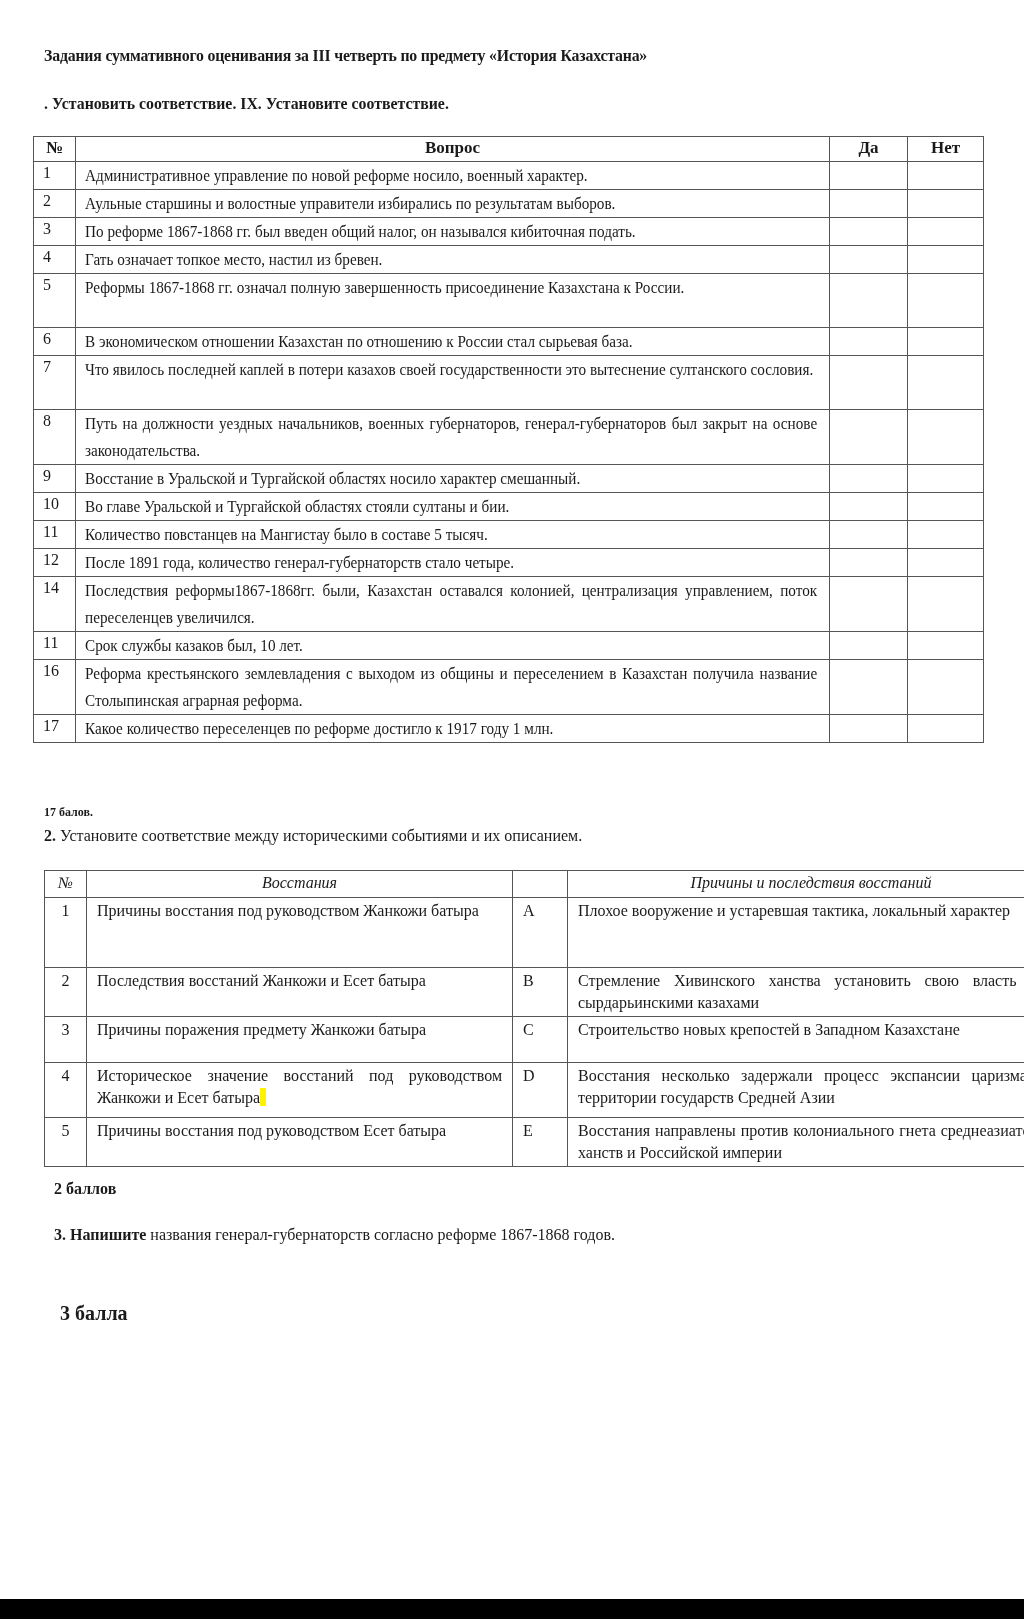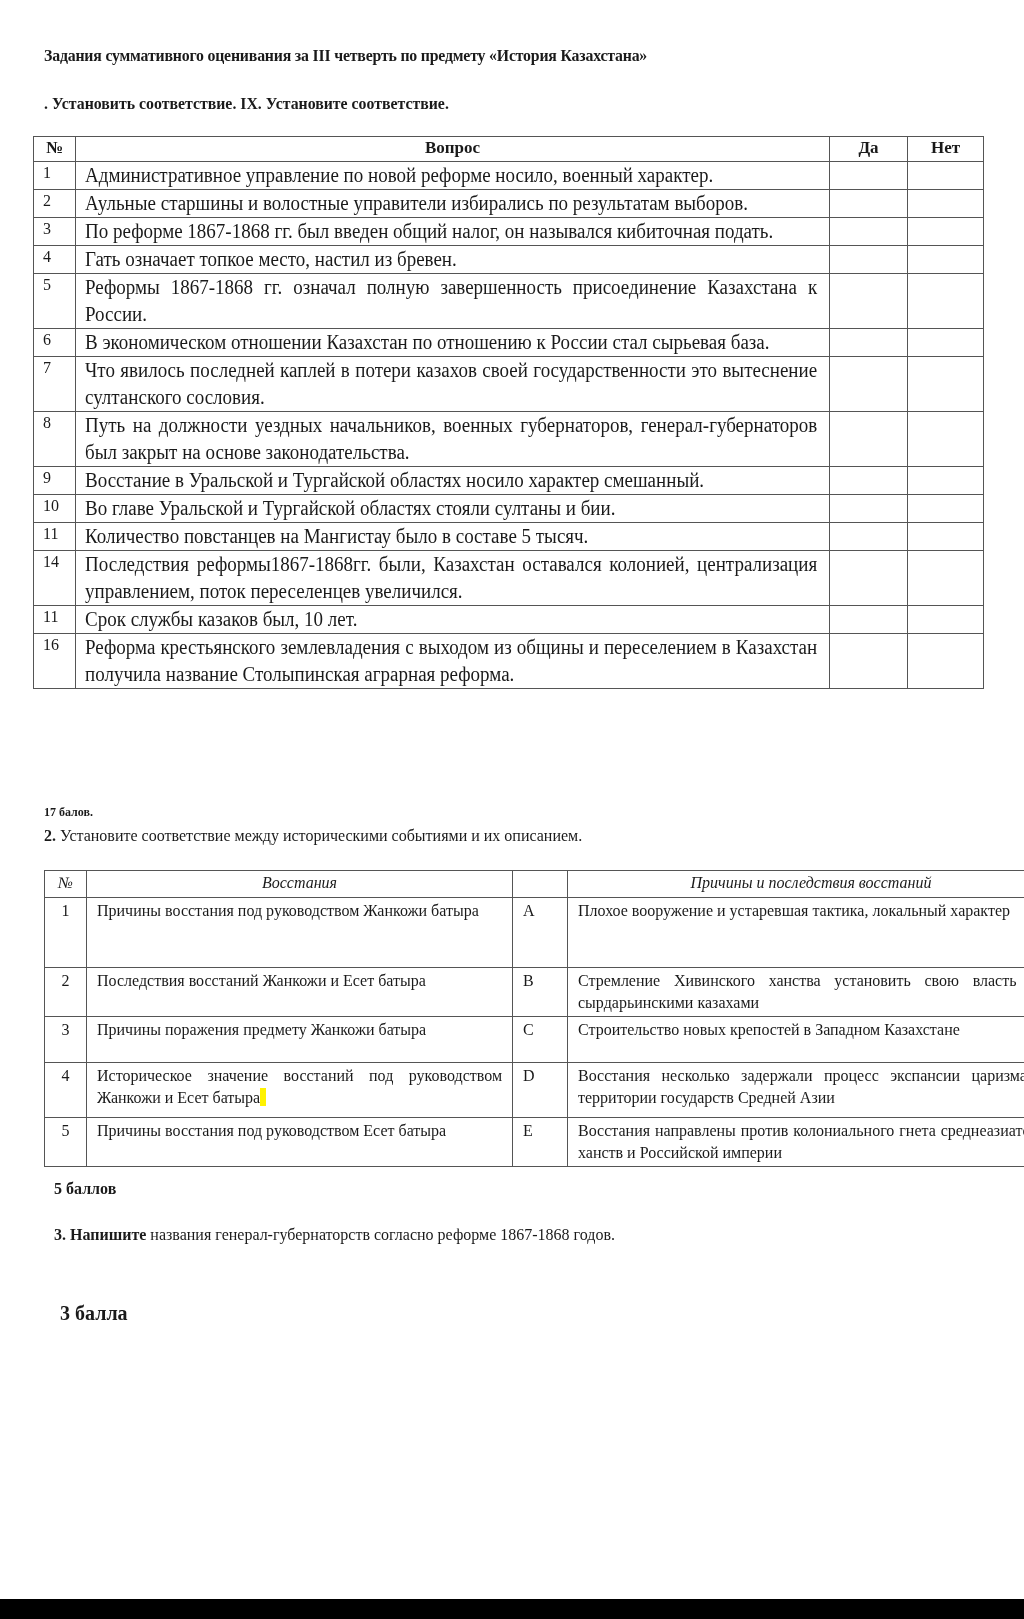--- a/index.html
+++ b/index.html
@@ -16,21 +16,21 @@
   .subtitle {
     left:44px; top:94px; font-size:17px; font-weight:bold;
     transform:scaleX(0.93); transform-origin:left top; white-space:nowrap;
   }
   table { border-collapse:collapse; }
   #t1 { position:absolute; left:33px; top:136px; width:950px; table-layout:fixed; }
   #t1 td, #t1 th { border:1.3px solid #555; padding:0; vertical-align:top; }
   #t1 th { font-weight:bold; font-size:17px; height:24px; line-height:22px; }
   #t1 td.num { text-align:left; padding-left:9px; font-size:16px; line-height:22px; }
   #t1 td.q {
-    font-size:20px; line-height:27px; padding-left:9px; padding-right:10px;
+    font-size:16px; line-height:27px; padding-left:9px; padding-right:10px;
     text-align:justify; text-align-last:left;
   }
   #t1 td.q span.inner { display:block; transform:scaleX(0.95); transform-origin:left top; width:105%; }
   #t1 td.ans { }
   .pts1 { left:44px; top:805px; font-size:12px; font-weight:bold; }
   .task2 { left:44px; top:827px; font-size:16px; white-space:nowrap; }
   #t2 { position:absolute; left:44px; top:870px; width:1010px; table-layout:fixed; }
   #t2 td, #t2 th { border:1.3px solid #555; padding:0; vertical-align:top; font-size:16px; }
   #t2 th { font-style:italic; font-weight:normal; height:26px; line-height:24px; }
   #t2 td.num { text-align:center; line-height:22px; padding-top:2px; }
@@ -146,40 +146,56 @@
         <td class="ans"></td>
       </tr>
       <tr style="height: 27px;">
         <td class="num">11</td>
         <td class="q">
           <span class="inner">Количество повстанцев на Мангистау было в составе 5 тысяч.</span>
         </td>
         <td class="ans"></td>
         <td class="ans"></td>
       </tr>
+      <tr style="height: 27px;">
+        <td class="num">12</td>
+        <td class="q">
+          <span class="inner">После 1891 года, количество  генерал-губернаторств стало четыре.</span>
+        </td>
+        <td class="ans"></td>
+        <td class="ans"></td>
+      </tr>
       <tr style="height: 54px; margin-top: 41px;">
         <td class="num">14</td>
         <td class="q">
           <span class="inner">Последствия реформы1867-1868гг. были, Казахстан оставался колонией, централизация управлением, поток переселенцев увеличился.</span>
         </td>
         <td class="ans"></td>
         <td class="ans"></td>
       </tr>
       <tr style="height: 27px;">
         <td class="num">11</td>
         <td class="q">
           <span class="inner">Срок службы казаков был, 10 лет.</span>
         </td>
         <td class="ans"></td>
         <td class="ans"></td>
       </tr>
       <tr style="height: 54px;">
         <td class="num">16</td>
         <td class="q">
           <span class="inner">Реформа крестьянского землевладения с выходом из общины и переселением в Казахстан получила название Столыпинская аграрная реформа.</span>
+        </td>
+        <td class="ans"></td>
+        <td class="ans"></td>
+      </tr>
+      <tr style="height: 27px;">
+        <td class="num">17</td>
+        <td class="q">
+          <span class="inner">Какое количество переселенцев по реформе достигло к 1917 году 1 млн.</span>
         </td>
         <td class="ans"></td>
         <td class="ans"></td>
       </tr>
     </tbody>
 </table>
 
 <div class="abs pts1">17 балов.</div>
 <div class="abs task2">
   <span class="bold">2.</span><span> Установите соответствие между историческими событиями и их описанием.</span>
@@ -227,19 +243,19 @@
       </tr>
       <tr style="height: 46px;">
         <td class="num">5</td>
         <td class="txt"><span>Причины восстания  под руководством Есет батыра</span></td>
         <td class="letter">E</td>
         <td class="desc">Восстания направлены против колониального гнета среднеазиатских ханств и Российской империи</td>
       </tr>
     </tbody>
 </table>
 
-<div class="abs pts2">5 баллов</div>
+<div class="abs pts2">2 баллов</div>
 <div class="abs task3">
   <span class="bold">3. Напишите</span><span> названия генерал-губернаторств согласно реформе 1867-1868 годов.</span>
 </div>
 <div class="abs pts3">3 балла</div>
 
 <div class="abs bottom-bar"></div>
 
 </body></html>

